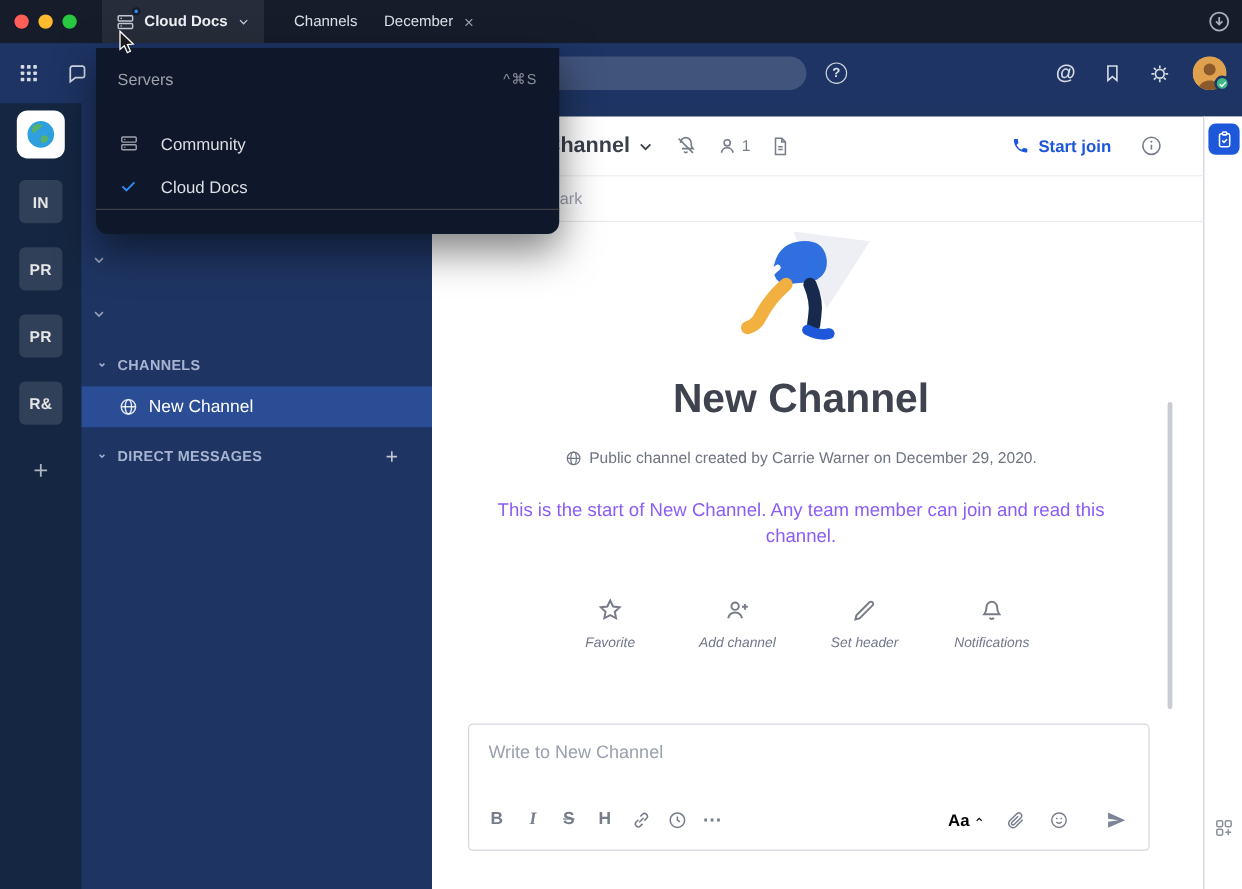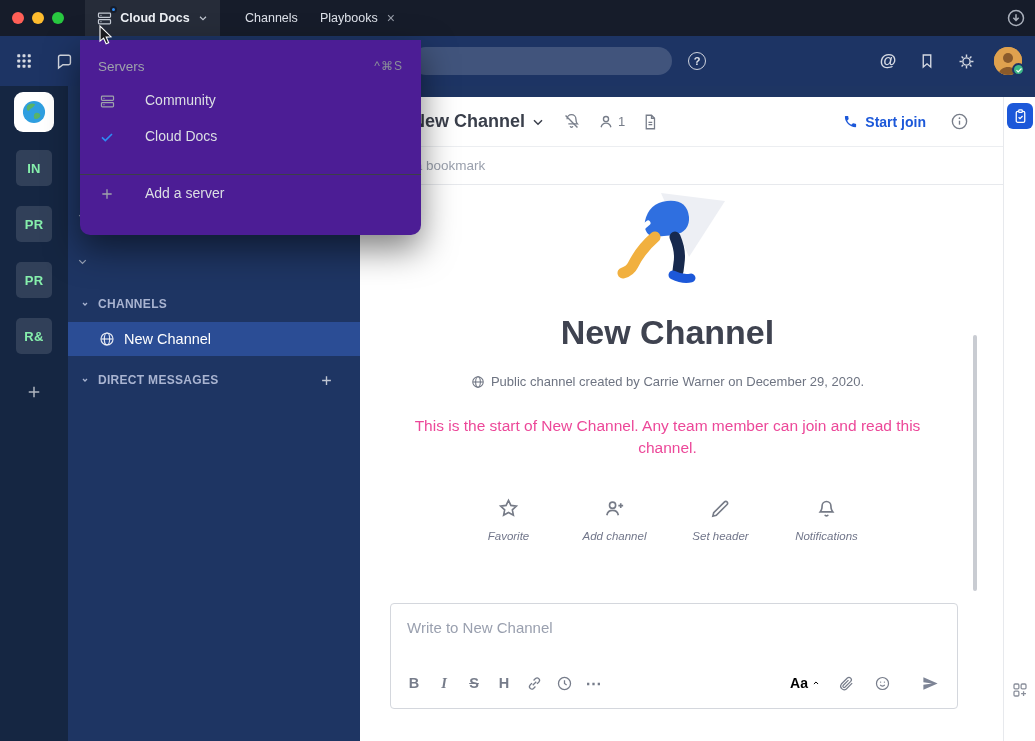--- a/index.html
+++ b/index.html
@@ -28,21 +28,21 @@
     display:grid; place-items:center; font-size:11px; font-weight:700; color:rgba(255,255,255,.85); }
   .at-glyph { font-size:17px; font-weight:600; }
   .avatar { position:absolute; left:994px; top:11px; width:28px; height:28px; border-radius:50%; background:#dfa14e; overflow:hidden; }
   .status-badge { position:absolute; left:1012px; top:27px; width:13px; height:13px; border-radius:50%; background:#3db887; border:2px solid #1d3464;
     display:grid; place-items:center; color:#fff; }
 
   
   .app-sidebar { position:absolute; left:0; top:86px; width:68px; bottom:0; background:#152642; display:flex; flex-direction:column; align-items:center; }
   .server-avatar { margin-top:6px; width:40px; height:40px; border-radius:9px; background:#fff; display:grid; place-items:center; }
   .team-badge { margin-top:0; width:36px; height:36px; border-radius:5px; background:rgba(255,255,255,.12);
-    display:grid; place-items:center; color:#86efac; font-size:13px; font-weight:700; letter-spacing:.3px; }
+    display:grid; place-items:center; color:#e5e5e5; font-size:13px; font-weight:700; letter-spacing:.3px; }
   .team-badge + .team-badge { margin-top:0; }
   .badges { display:flex; flex-direction:column; gap:20px; margin-top:18px; }
   .add-team { margin-top:24px; width:28px; height:28px; color:rgba(255,255,255,.66); display:grid; place-items:center; }
 
   
   .channel-sidebar { position:absolute; left:68px; top:86px; width:292px; bottom:0; background:#1e3563; }
   .hidden-chev { position:absolute; left:8px; width:13px; height:13px; color:rgba(255,255,255,.55); }
   .section-head { position:absolute; left:0; right:0; height:28px; display:flex; align-items:center; gap:7px;
     padding-left:11px; color:#a9b4d1; font-size:12px; font-weight:700; letter-spacing:.3px; }
   .sec-chev { width:12px; height:12px; color:#a9b4d1; }
@@ -62,21 +62,21 @@
   .start-call { margin-left:auto; display:flex; align-items:center; gap:7px; color:#1c58d9; font-size:14px; font-weight:700; }
   .info-btn { width:19px; height:19px; color:#777d89; margin-left:24px; }
   .bookmark-bar { height:38px; display:flex; align-items:center; padding-left:27px; border-bottom:1px solid #e7e9ed;
     color:#9aa0ad; font-size:13.5px; }
 
   .intro { padding:2px 28px 0 0; text-align:center; }
   .illus { margin-top:0; }
   .intro-title { font-size:34px; font-weight:700; color:#3f4350; margin-top:22px; }
   .intro-meta { margin-top:22px; display:flex; justify-content:center; align-items:center; gap:6px; color:#6e7482; font-size:13px; }
   .meta-globe { width:14px; height:14px; }
-  .intro-desc { width:552px; margin:26px auto 16px; font-size:15.5px; line-height:1.42; color:#ec4899; }
+  .intro-desc { width:552px; margin:26px auto 16px; font-size:15.5px; line-height:1.42; color:#8b5cf6; }
   .actions { margin-top:38px; display:flex; justify-content:center; gap:40px; }
   .action { width:66px; display:flex; flex-direction:column; align-items:center; gap:10px; color:#71768
 3px;font-style:italic; }
   .action { color:#71768a; font-size:11.5px; }
   .action-ic { width:23px; height:23px; color:#767b87; }
 
   .scroll-thumb { position:absolute; right:26px; top:238px; width:4px; height:256px; border-radius:2px; background:#c9ccd2; }
 
   
   .composer { position:absolute; left:30px; top:506px; width:568px; height:106px; border:1px solid #d4d7dd; border-radius:4px;
@@ -95,26 +95,26 @@
   .caret-up { width:10px; height:10px; }
   .send-btn { width:30px; height:30px; display:grid; place-items:center; color:#7d8495; margin-left:12px; }
 
   
   .right-appbar { position:absolute; right:0; top:97px; width:32px; bottom:0; background:#fff; border-left:1px solid #e7e9ed; }
   .appbar-app { position:absolute; left:3px; top:6px; width:26px; height:26px; border-radius:6px; background:#1c58d9; color:#fff;
     display:grid; place-items:center; }
   .appbar-grid { position:absolute; left:7px; bottom:42px; width:18px; height:18px; color:#8a8f9b; }
 
   
-  .servers-menu { position:absolute; left:80px; top:40px; width:341px; background:#4c1d95; border-radius:0 0 10px 10px;
+  .servers-menu { position:absolute; left:80px; top:40px; width:386px; background:#0f172a; border-radius:0 0 10px 10px;
     box-shadow:0 14px 34px rgba(0,0,0,.5); padding:8px 0 10px; z-index:50; color:#dcdfe4; }
   .menu-head { height:36px; display:flex; align-items:center; padding:0 18px; font-size:13.5px; color:#9ea3ab; }
   .shortcut { margin-left:auto; font-size:12px; color:#8b9099; letter-spacing:1px; }
   .menu-items { margin-top:8px; }
-  .menu-item { height:36px; display:flex; align-items:flex-start; padding:0 18px; gap:29px; font-size:14px; color:#dcdfe4; }
+  .menu-item { height:36px; display:flex; align-items:flex-end; padding:0 18px; gap:18px; font-size:14px; color:#dcdfe4; }
   .mi-icon { width:18px; height:18px; display:grid; place-items:center; color:#9ea3ab; }
   .mi-icon.check { color:#2d8cf5; }
   .unread-dot { margin-left:auto; width:8px; height:8px; border-radius:50%; background:#2d8cf5; }
   .menu-divider { height:1px; background:#3c4047; margin:10px 0; }
   .add-item { height:40px; }
 
   .cursor { position:absolute; left:99px; top:25px; z-index:60; }
   svg { display:block; }
 </style>
 </head>
@@ -140,21 +140,21 @@
       </span>
       <span>Cloud Docs</span>
       <svg viewBox="0 0 24 24" fill="none" stroke="#c4cad4" stroke-width="2.2" width="12" height="12">
           <path d="M6 9.5l6 6 6-6"></path>
         </svg>
     </div>
     <div class="tb-tab" style="left:245px">
       <span>Channels</span>
     </div>
     <div class="tb-tab" style="left:320px">
-      <span>Playbooks</span>
+      <span>December</span>
       <span class="tab-close">×</span>
     </div>
     <div class="update-btn">
       <svg viewBox="0 0 24 24" fill="none" stroke="currentColor" stroke-width="1.8" width="20" height="20">
         <circle cx="12" cy="12" r="9"></circle>
           <path d="M12 7.5v7M8.8 11.8L12 15l3.2-3.2"></path>
       </svg>
     </div>
   </div>
 
@@ -490,27 +490,19 @@
       <div class="menu-item">
         <span class="mi-icon check">
           <svg viewBox="0 0 24 24" fill="none" stroke="currentColor" stroke-width="2.4" width="16" height="16">
               <path d="M4.5 12.5l5 5L19.5 7.5"></path>
             </svg>
         </span>
         <span>Cloud Docs</span>
       </div>
     </div>
     <div class="menu-divider"></div>
-    <div class="menu-item add-item">
-      <span class="mi-icon">
-        <svg viewBox="0 0 24 24" fill="none" stroke="currentColor" stroke-width="2" width="16" height="16">
-            <path d="M12 5v14M5 12h14"></path>
-          </svg>
-      </span>
-      <span>Add a server</span>
-    </div>
   </div>
 
   <svg class="cursor" width="15" height="21" viewBox="0 0 15 21">
     <path d="M1 1v15.2l3.6-3 2.5 5.6 2.6-1.1-2.5-5.6 4.8-.4z" fill="#1b1b1f" stroke="#fff" stroke-width="1.1"></path>
   </svg>
 
 </div>
 
 </body></html>

